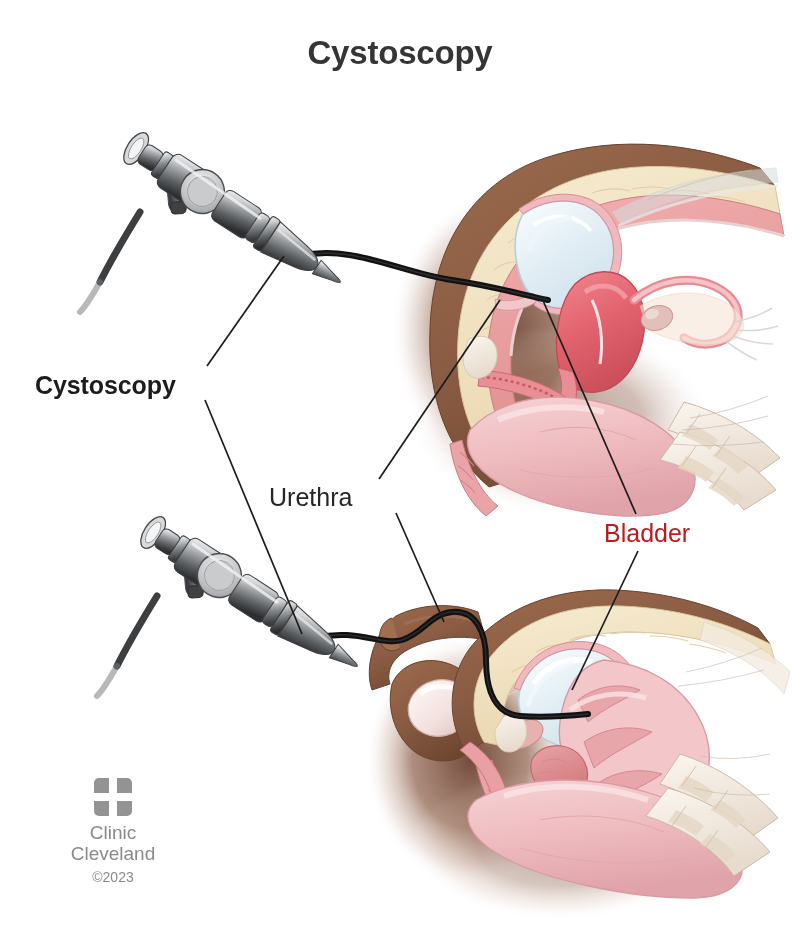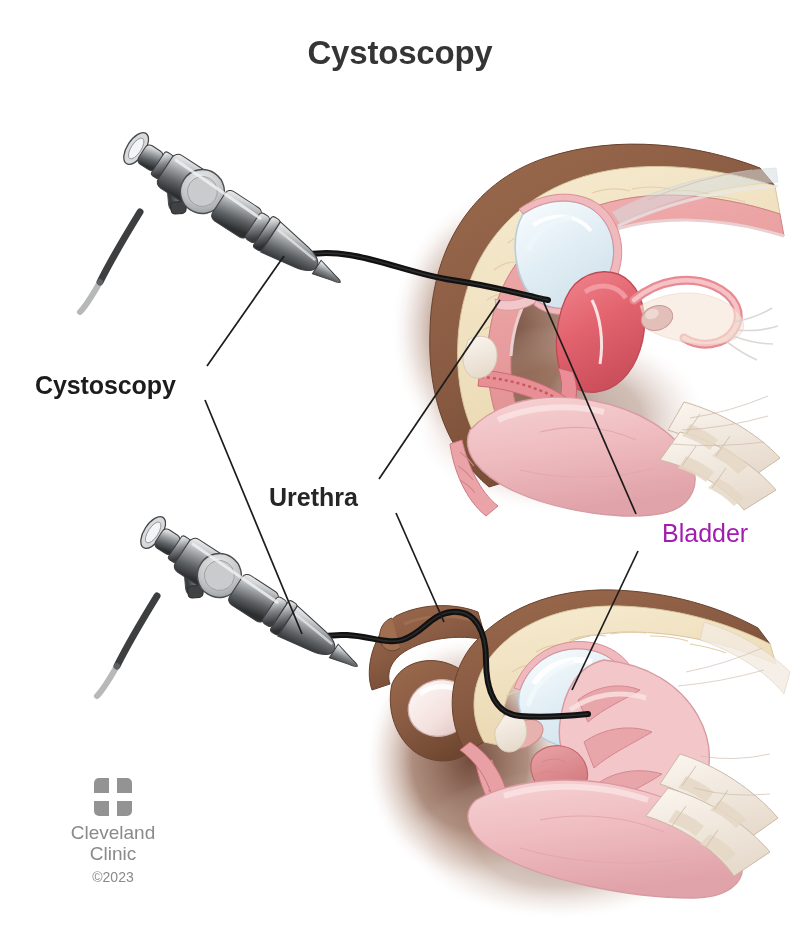--- a/index.html
+++ b/index.html
@@ -19,24 +19,24 @@
     font-size:33px;font-weight:bold;color:#353535;
     letter-spacing:-0.2px;
   }
 
   
   .label{position:absolute;color:#1c1c1c;white-space:nowrap;}
   #label-cystoscope{
     left:35px;top:371px;font-size:25px;font-weight:bold;letter-spacing:-0.1px;
   }
   #label-urethra{
-    left:269px;top:483px;font-size:25px;font-weight:bold;color:#262626;
+    left:269px;top:483px;font-size:25px;font-weight:normal;color:#262626;
   }
   #label-bladder{
-    left:662px;top:519px;font-size:25px;font-weight:normal;color:#a21caf;
+    left:604px;top:519px;font-size:25px;font-weight:normal;color:#b91c1c;
   }
 
   
   #footer{position:absolute;left:38px;top:778px;width:150px;text-align:center;}
   #cc-logo{
     position:relative;width:38px;height:38px;margin:0 auto 6px auto;
   }
   #cc-logo i{position:absolute;width:15px;height:15px;background:#939393;display:block;}
   #cc-logo i.tl{left:0;top:0;border-top-left-radius:5px;}
   #cc-logo i.tr{right:0;top:0;border-top-right-radius:5px;}
@@ -469,19 +469,19 @@
   <div class="label" id="label-bladder">Bladder</div>
 
   <div id="footer">
     <div id="cc-logo">
       <i class="tl"></i>
       <i class="tr"></i>
       <i class="bl"></i>
       <i class="br"></i>
     </div>
     <div id="cc-name">
+      <div>Clinic</div>
       <div>Cleveland</div>
-      <div>Clinic</div>
     </div>
     <div id="cc-copy">©2023</div>
   </div>
 
 </div>
 
 </body></html>

